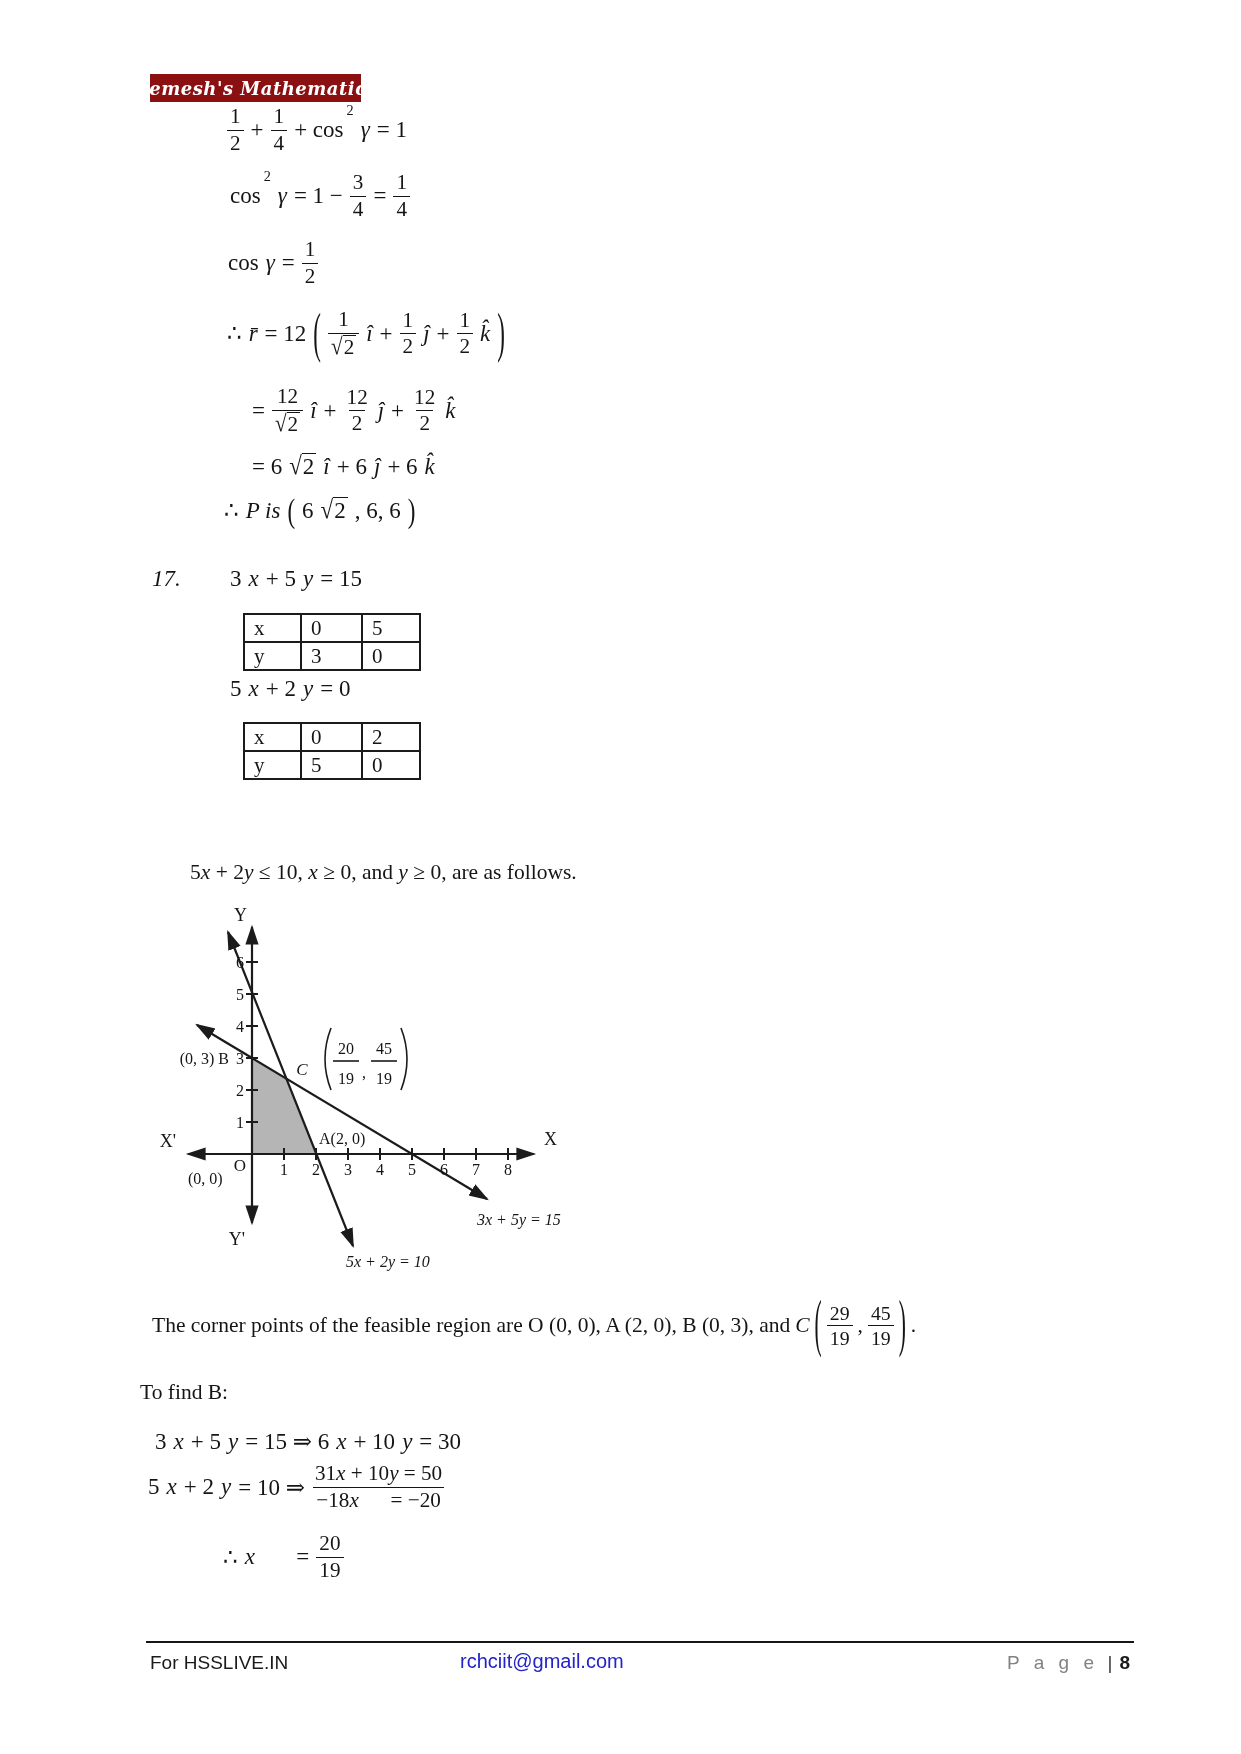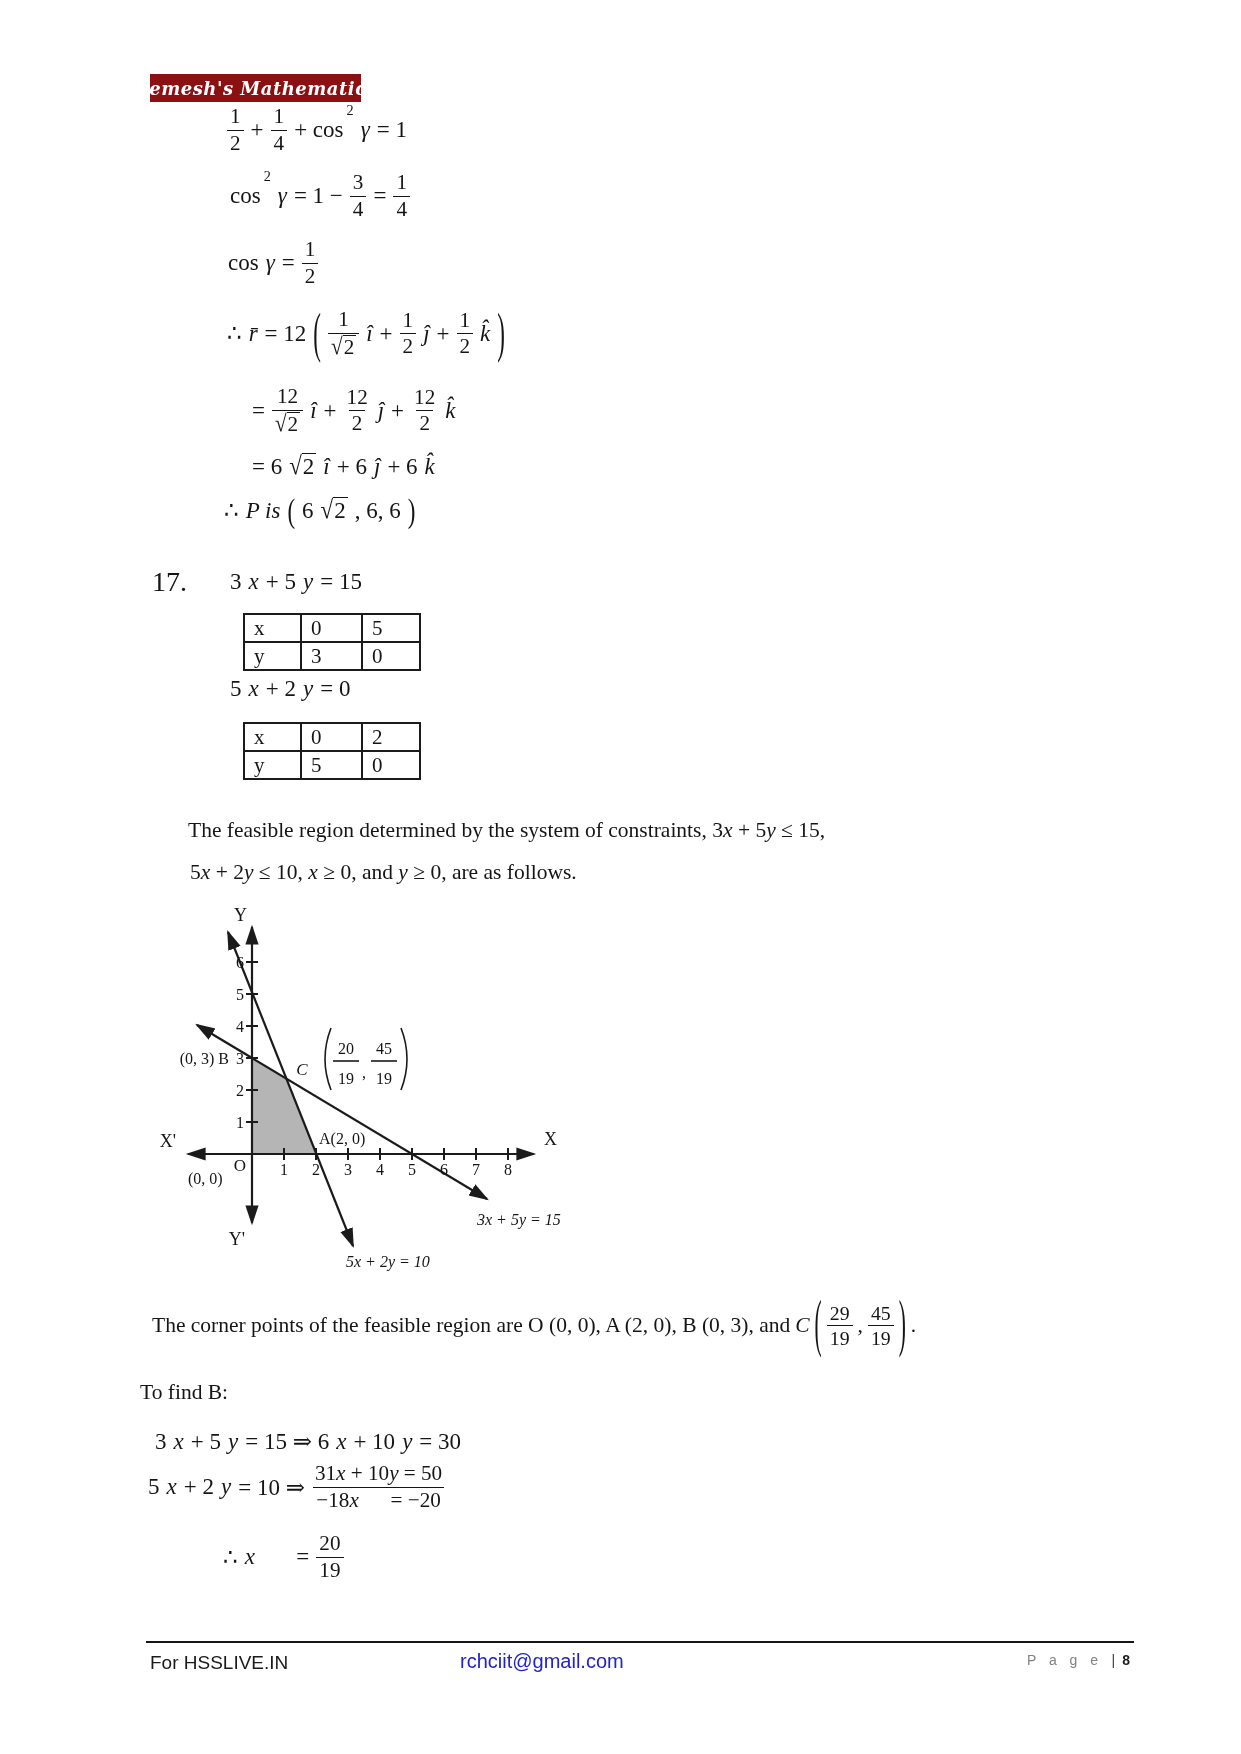--- a/index.html
+++ b/index.html
@@ -27,36 +27,36 @@
   .paren1{transform:scaleY(1.5);}
   .paren2{transform:scaleY(2.35);}
   .paren3{transform:scaleY(2.9);}
   
   .textrow{font-size:21.5px;white-space:pre;}
   .textrow .mt,.textrow .mi{white-space:pre;}
   
   .cornerrow{font-size:21.5px;gap:5px;}
   
   .probrow{display:flex;align-items:center;}
-  .probnum{font-size:28px;width:78px;}
+  .probnum{font-size:23px;width:78px;font-style:italic;}
   
   .vtable{border-collapse:collapse;font-size:21px;}
   .vtable td{border:2px solid #1b1b1b;height:26px;padding:0 0 0 9px;text-align:left;vertical-align:middle;}
   .vtable td:nth-child(1){width:46px;}
   .vtable td:nth-child(2){width:50px;}
   .vtable td:nth-child(3){width:47px;}
   
   .gtxt{font-family:"Liberation Serif","DejaVu Serif",serif;fill:#151515;}
   .git{font-style:italic;}
   
   .rule{border-top:2px solid #161616;width:988px;}
   .f-left{font-family:Liberation Sans, sans-serif;font-size:19px;color:#1a1a1a;}
   .f-mail{font-family:"Liberation Sans","DejaVu Sans",sans-serif;font-size:20px;color:#2323c8;
           cursor:pointer;}
-  .f-right{font-family:"Liberation Sans","DejaVu Sans",sans-serif;font-size:14px;color:#1a1a1a;
+  .f-right{font-family:"Liberation Sans","DejaVu Sans",sans-serif;font-size:19px;color:#1a1a1a;
            display:flex;align-items:center;justify-content:space-between;}
   .f-page{color:#828282;letter-spacing:4.5px;}
   .f-sep{margin:0 7px 0 9px;color:#3a3a3a;}
   .f-num{font-weight:bold;}
 </style>
 </head>
 <body>
 
 <div class="page">
 
@@ -220,21 +220,20 @@
       <td>2</td>
     </tr>
     <tr>
       <td>y</td>
       <td>5</td>
       <td>0</td>
     </tr>
   </tbody>
     </table>
 
-  <div class="textrow abs" style="left:188px;top:818px;"><span class="mt">The feasible region determined by the system of constraints, 3</span><span class="mi">x</span><span class="mt"> + 5</span><span class="mi">y</span><span class="mt"> ≤ 15,</span></div>
   <div class="textrow abs" style="left:190px;top:860px;"><span class="mt">5</span><span class="mi">x</span><span class="mt"> + 2</span><span class="mi">y</span><span class="mt"> ≤ 10, </span><span class="mi">x</span><span class="mt"> ≥ 0, and </span><span class="mi">y</span><span class="mt"> ≥ 0, are as follows.</span></div>
 
   <svg class="abs" style="left:150px;top:903px;" width="430" height="380" viewBox="0 0 430 380">
     <defs>
       <marker id="ah" markerWidth="12" markerHeight="10" refX="8" refY="3" orient="auto-start-reverse" markerUnits="strokeWidth">
         <path d="M0,0 L9,3 L0,6 z" fill="#1b1b1b"></path>
       </marker>
     </defs>
 
     <polygon points="102,251 102,155 135.7,175.5 166,251" fill="#b5b5b5"></polygon>

